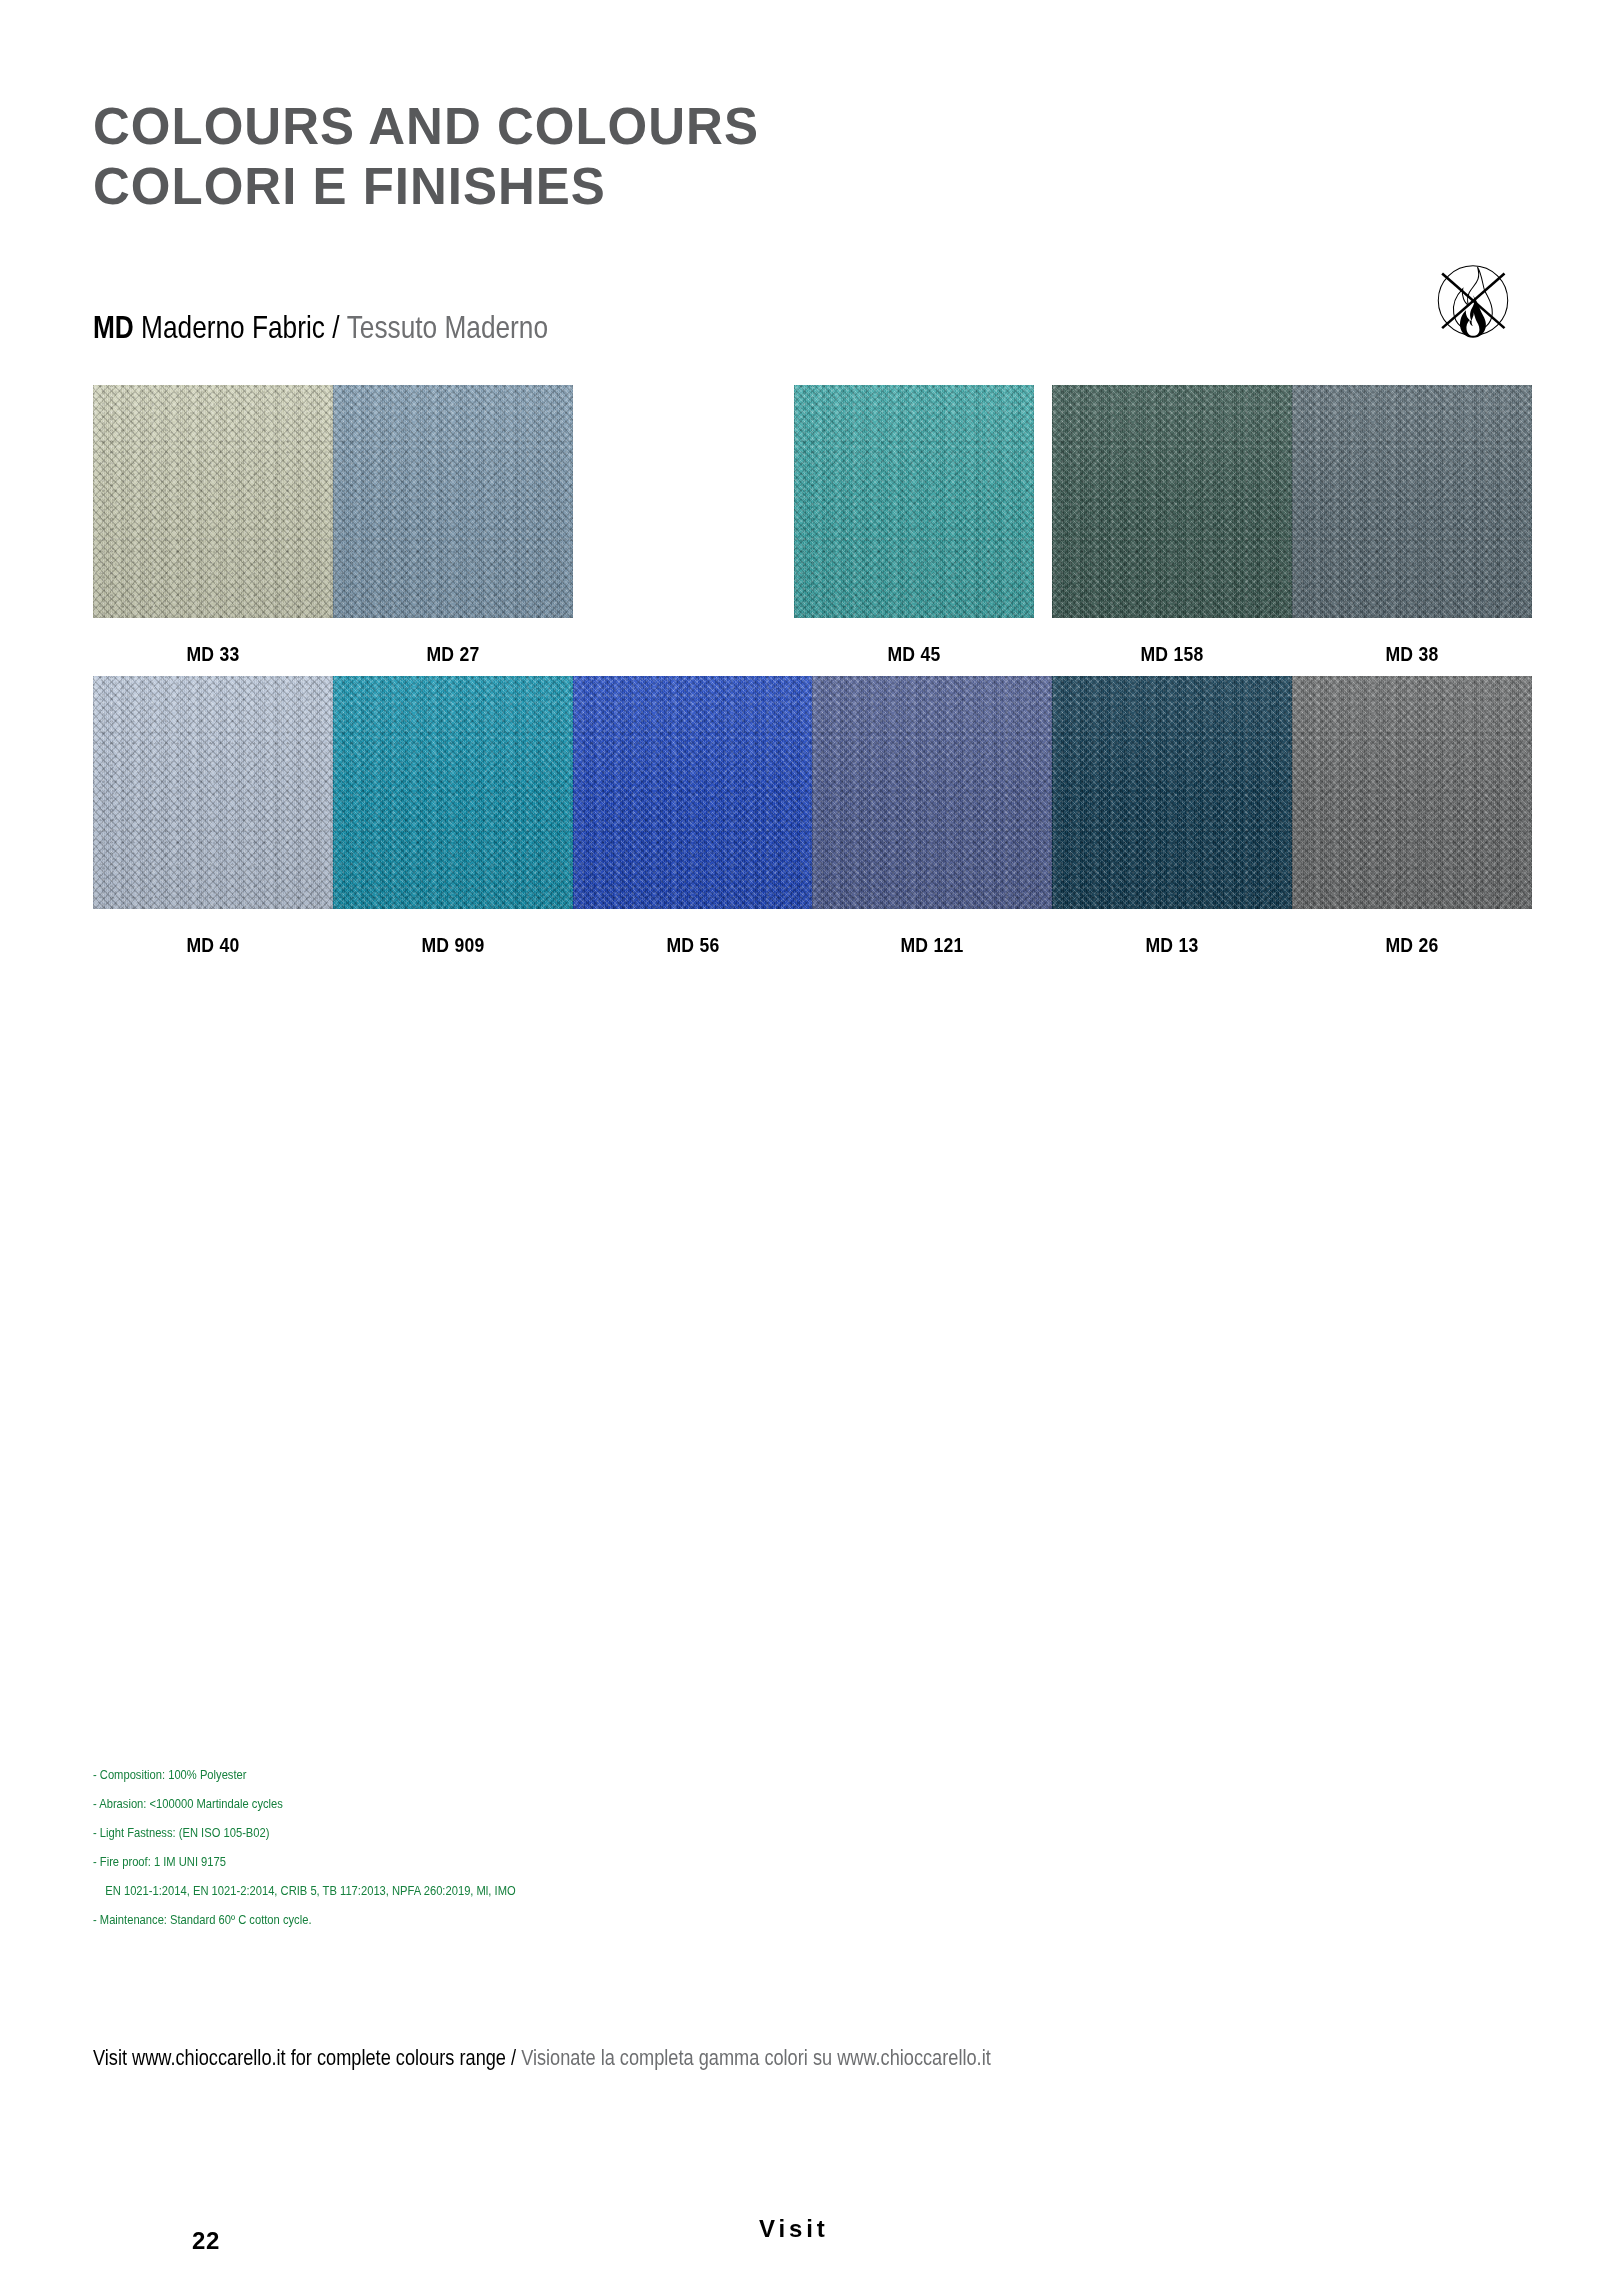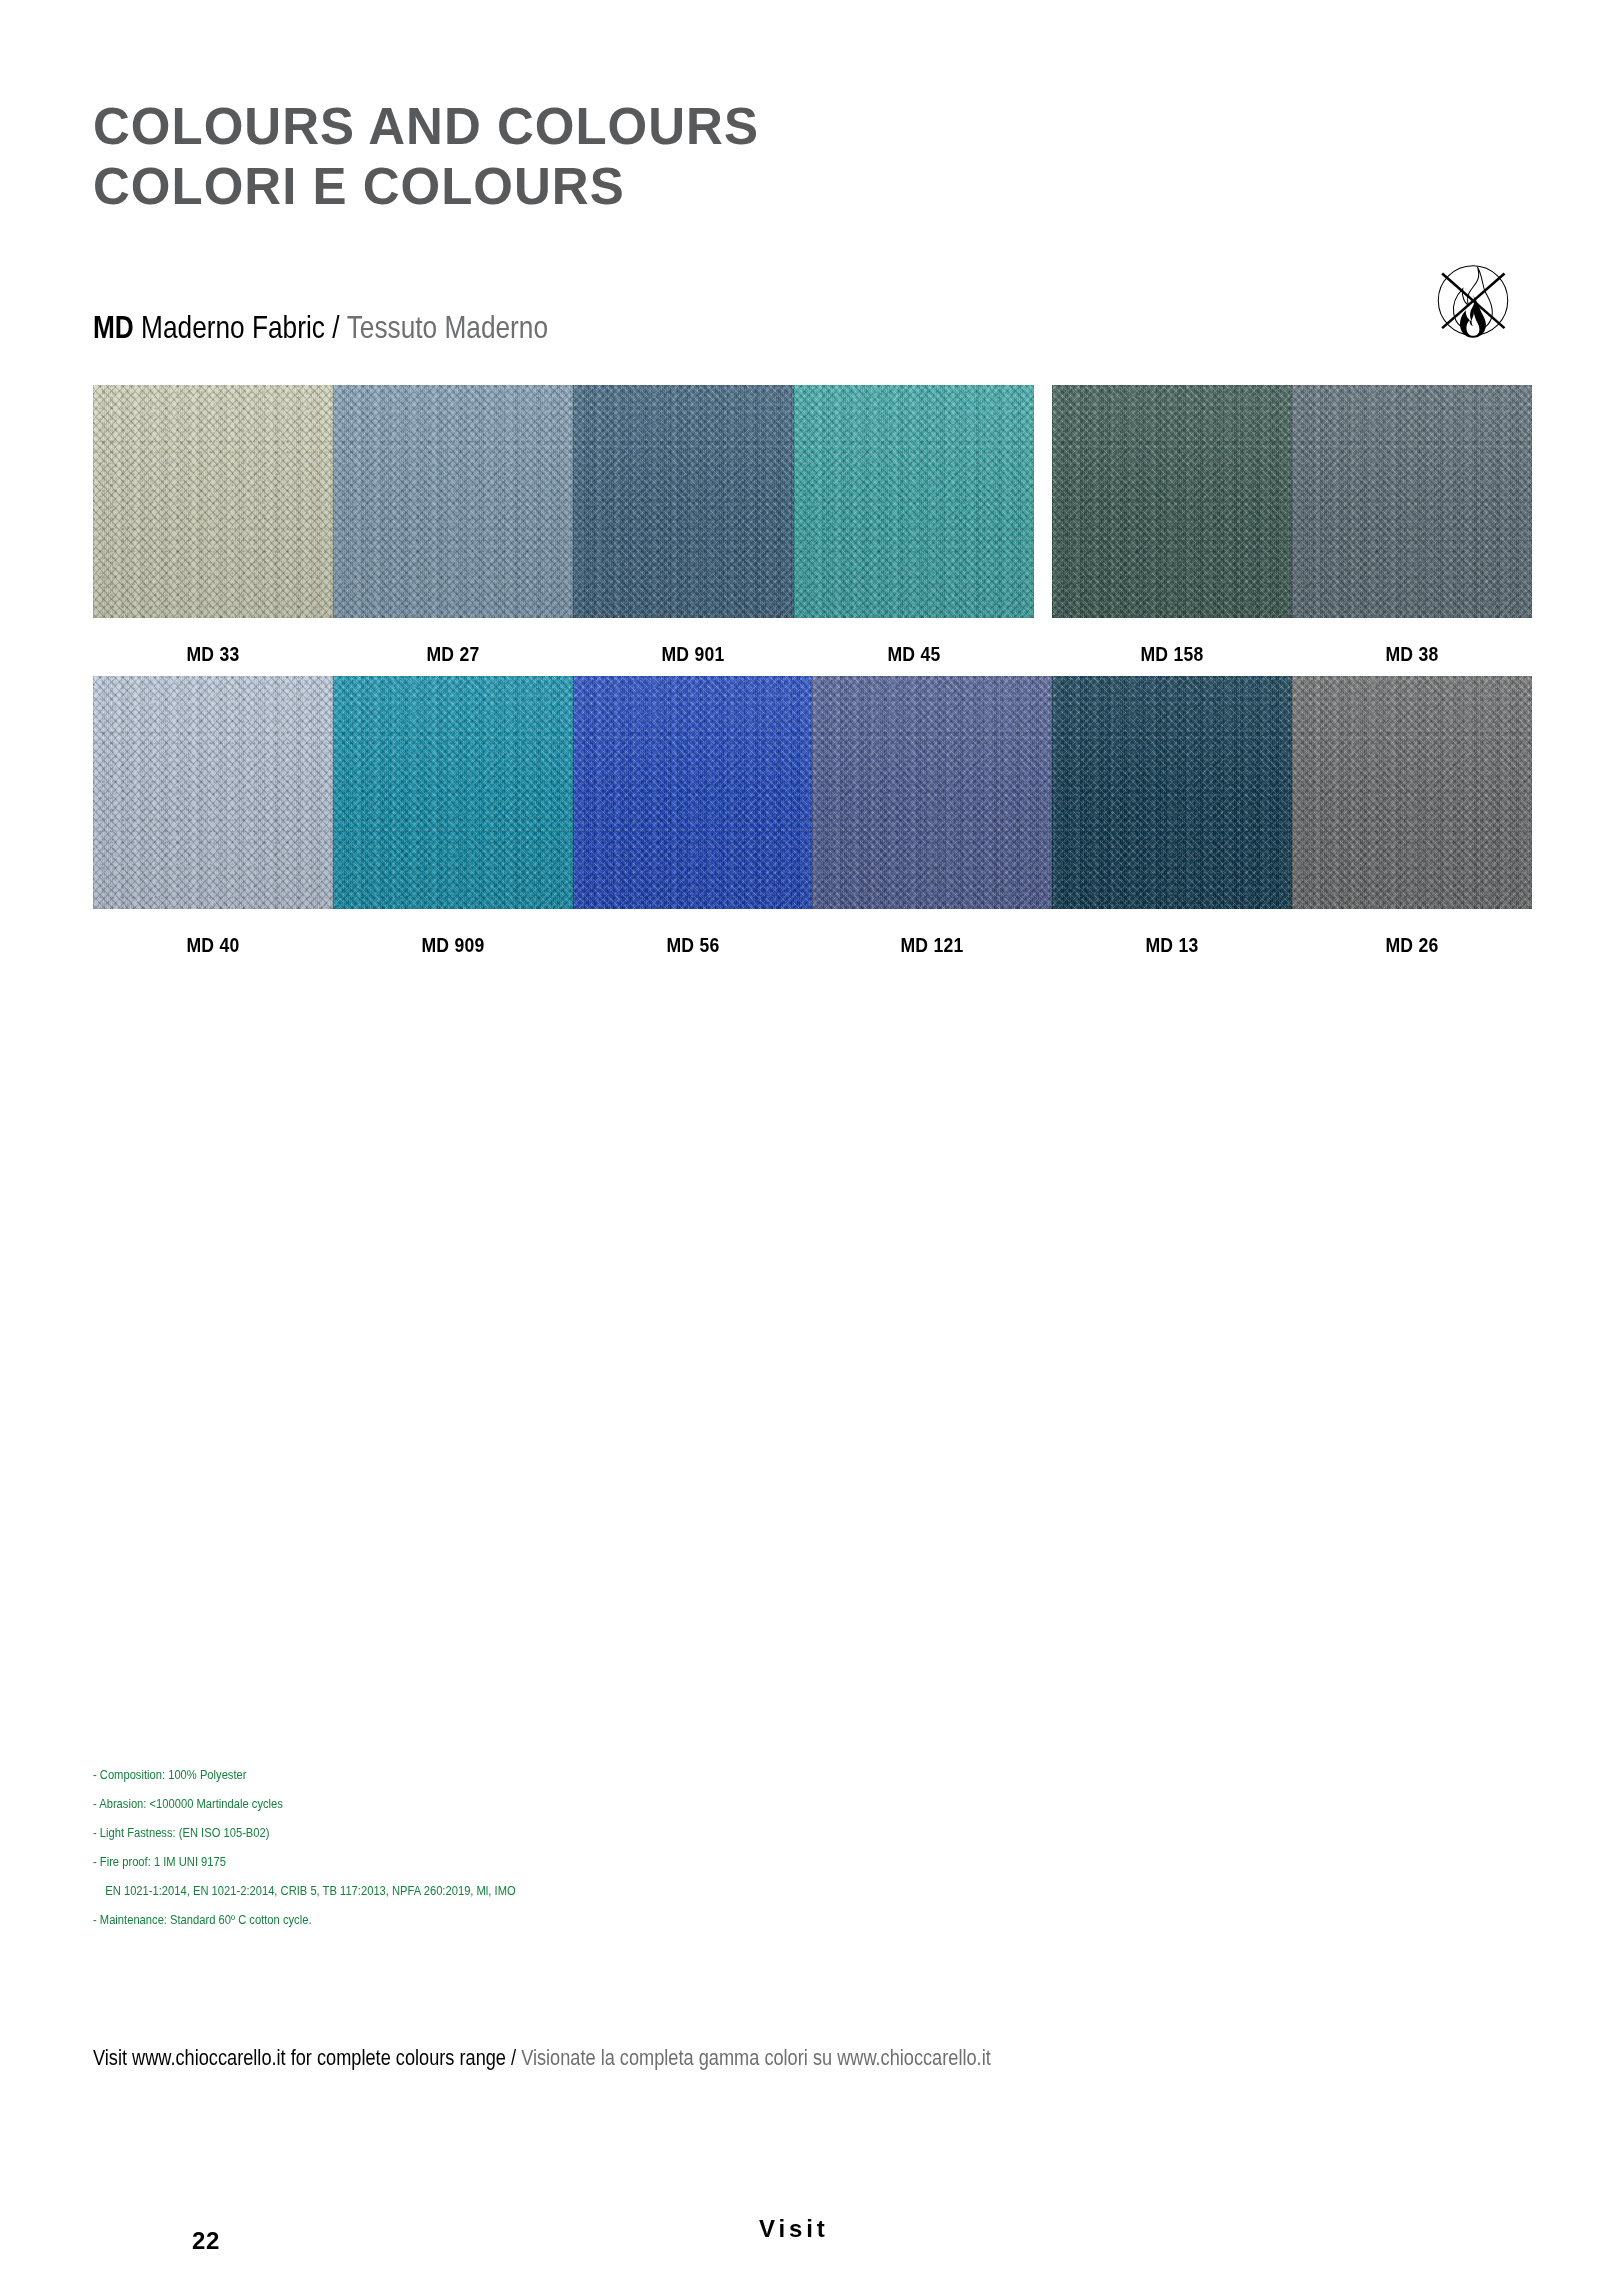--- a/index.html
+++ b/index.html
@@ -194,21 +194,21 @@
     color: #000;
   }
 </style>
 </head>
 <body>
 
 <div class="page">
 
   <div class="header">
     <div class="title-line" style="color: rgb(88, 89, 91);">COLOURS AND COLOURS</div>
-    <div class="title-line" style="color: rgb(88, 89, 91);">COLORI E COLOURS</div>
+    <div class="title-line" style="color: rgb(88, 89, 91);">COLORI E FINISHES</div>
   </div>
 
   <div class="fabric-heading">
     <span class="fabric-code">MD</span><span>&nbsp;</span><span class="fabric-en">Maderno Fabric /</span><span>&nbsp;</span><span class="fabric-it">Tessuto Maderno</span>
   </div>
 
   <div class="fire-icon">
     <svg viewBox="0 0 140 140" xmlns="http://www.w3.org/2000/svg">
       <circle cx="70" cy="70" r="54" fill="none" stroke="#000" stroke-width="1.6"></circle>
       <path d="M77 18 C84 40 70 46 64 58 C58 70 64 78 64 78 C56 74 52 62 54 52 C44 62 38 76 40 90 C42 106 56 118 70 118 C86 118 99 106 100 90 C101 74 92 64 88 54 C85 46 84 30 77 18 Z" fill="none" stroke="#000" stroke-width="1.6"></path>
@@ -231,28 +231,20 @@
         <div class="swatch-label">MD 33</div>
       </div>
       <div class="swatch-cell" style="left:240px">
         <div class="swatch-chip" id="s01" style="background: rgb(127, 156, 179);">
           <div class="tex tex-weave"></div>
             <div class="tex tex-grain"></div>
             <div class="tex tex-shade"></div>
         </div>
         <div class="swatch-label">MD 27</div>
       </div>
-      <div class="swatch-cell" style="left:480px">
-        <div class="swatch-chip" id="s02" style="background: rgb(62, 100, 128);">
-          <div class="tex tex-weave"></div>
-            <div class="tex tex-grain"></div>
-            <div class="tex tex-shade"></div>
-        </div>
-        <div class="swatch-label">MD 901</div>
-      </div>
       <div class="swatch-cell" style="left:701px">
         <div class="swatch-chip" id="s03" style="background: rgb(58, 168, 168);">
           <div class="tex tex-weave"></div>
             <div class="tex tex-grain"></div>
             <div class="tex tex-shade"></div>
         </div>
         <div class="swatch-label">MD 45</div>
       </div>
       <div class="swatch-cell" style="left:959px">
         <div class="swatch-chip" id="s04" style="background: rgb(59, 91, 83);">

